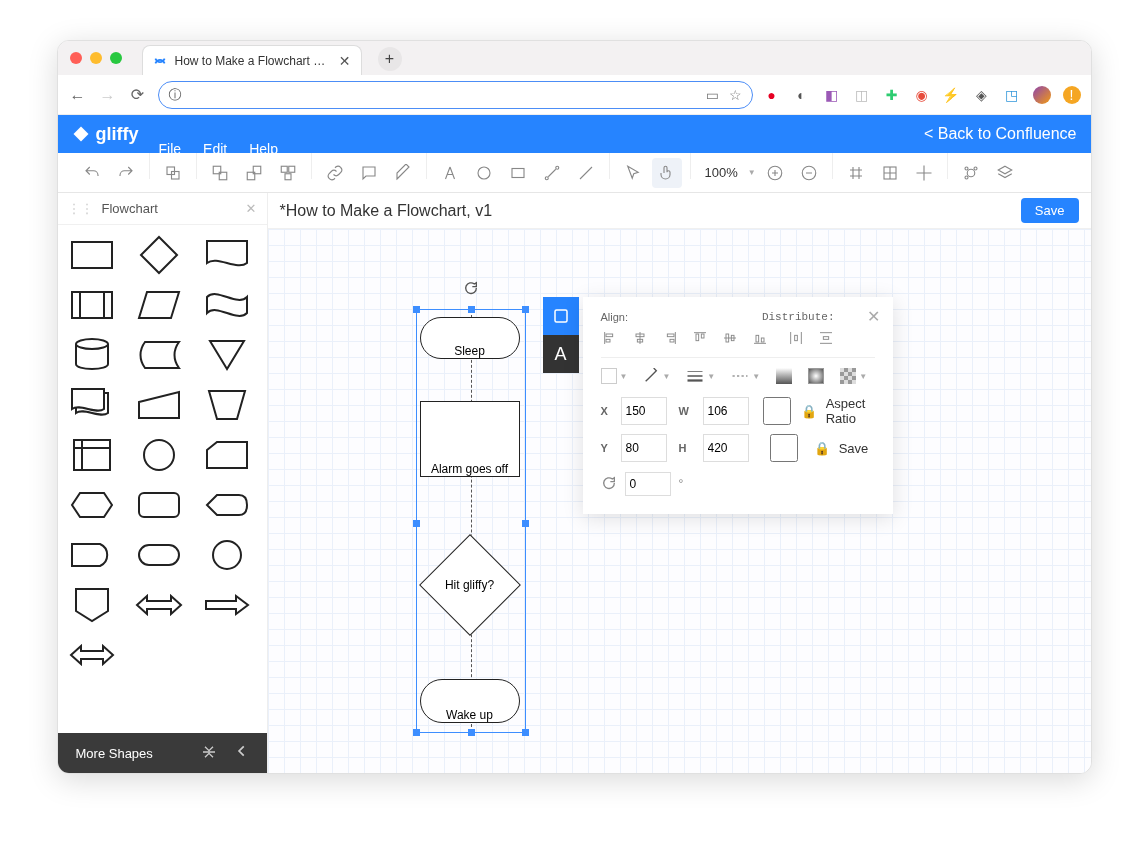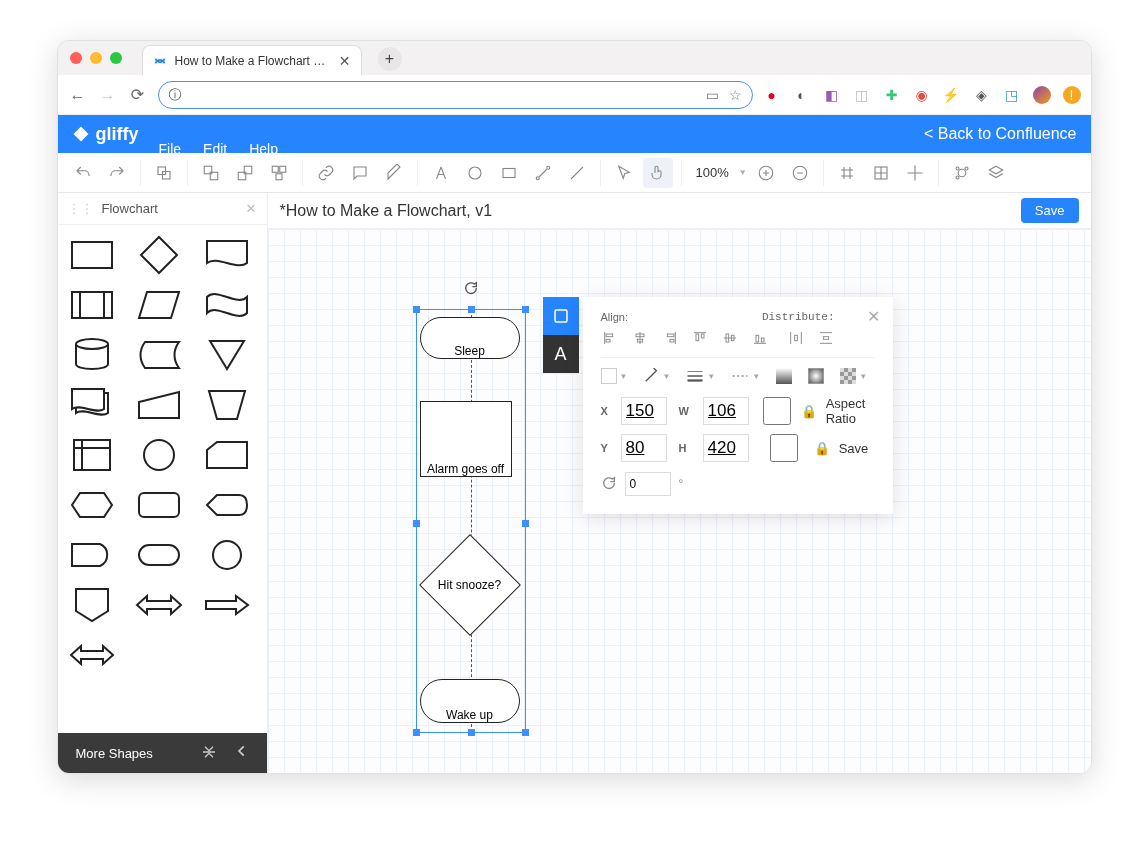--- a/index.html
+++ b/index.html
@@ -68,21 +68,21 @@
   .appmenu {
     height: 38px; background:#2684ff; color:#fff; display:flex; align-items:center; padding:0 14px; font-size:14px;
   }
   .logo { font-weight:700; font-size:18px; display:flex; align-items:center; gap:6px; margin-right:20px;}
   .logo svg { width:18px; height:18px;}
   .menu-item { margin-right:22px; cursor:pointer;margin-top:30px; }
   .appmenu .spacer { flex:1; }
   .back-link { font-size:16px; }
   
   .toolbar {
-    height: 40px; background:#fff; display:flex; align-items:center; padding:0 4px; border-bottom:1px solid #e6e6e6;
+    height: 40px; background:#fff; display:flex; padding:0 13px; border-bottom:1px solid #e6e6e6;
   }
   .tgroup { display:flex; align-items:center; padding:0 6px; gap:4px;}
   .tsep { width:1px; height:26px; background:#eee; margin:0 2px;}
   .tool-btn {
     width:30px; height:30px; display:flex; align-items:center; justify-content:center; color:#666; border-radius:4px;
   }
   .tool-btn svg { width:18px; height:18px; stroke:#888; fill:none; stroke-width:1.5;}
   .tool-btn.active { background:#eef2f8;}
   .zoom { font-size:13px; color:#333; padding:0 6px;}
   
@@ -154,21 +154,21 @@
   .align-icons{ display:flex; gap:12px;}
   .align-icons span{ width:18px; height:18px; display:flex; align-items:center; justify-content:center;}
   .align-icons svg{ stroke:#888; fill:none; stroke-width:1.4; width:16px; height:16px;}
   .hr{ height:1px; background:#eee; margin:10px 0;}
   .style-row{ display:flex; gap:16px; align-items:center;}
   .swatch{ width:16px; height:16px; border:1px solid #ccc;}
   .mini-dd{ display:flex; align-items:center; gap:3px; color:#888; font-size:10px;}
   .dd-caret{ font-size:8px; color:#aaa;}
   .dims{ display:grid; grid-template-columns: 12px 50px 16px 50px 1fr; gap:8px; align-items:center; margin-top:12px;}
   .dims label{ font-weight:600; color:#666; font-size:11px;}
-  .dims input{ width:46px; height:28px; border:1px solid #ddd; font-size:17px; padding:0 4px;text-decoration:underline;}
+  .dims input{ width:46px; height:28px; border:1px solid #ddd; font-size:12px; padding:0 4px;}
   .lock-row{ display:flex; align-items:center; gap:8px; font-size:13px; color:#333;}
   .lock-row input{ }
   .angle-row{ display:flex; align-items:center; gap:8px; margin-top:10px;}
   .angle-row input{ width:46px; height:24px; border:1px solid #ddd; font-size:12px; padding:0 4px;}
   .deg{ color:#888;}
   .grad-sw{ width:16px; height:16px; background:linear-gradient(#fff,#555);}
   .rad-sw{ width:16px; height:16px; background:radial-gradient(#fff,#555); border:1px solid #999;}
   .check-sw{ width:16px; height:16px;
     background-image:
       linear-gradient(45deg,#999 25%,transparent 25%,transparent 75%,#999 75%),
@@ -580,27 +580,27 @@
           <span class="sel-handle nh-r" style="top:210px;margin-top:0;"></span>
           <span class="sel-handle nh-bl"></span>
           <span class="sel-handle nh-b"></span>
           <span class="sel-handle nh-br"></span>
         </div>
 
         <div class="node rounded" style="left:152px; top:88px; width:100px; height:42px;">
           <span>Sleep</span>
         </div>
 
-        <div class="node" style="left:152px; top:172px; width:92px; height:76px;">
+        <div class="node" style="left:152px; top:172px; width:100px; height:76px;">
           <span>Alarm goes off</span>
         </div>
 
         <div class="diamond-wrap" style="left:152px; top:306px; width:100px; height:100px;">
           <div class="diamond"></div>
-          <span class="diamond-label">Hit snooze?</span>
+          <span class="diamond-label">Hit gliffy?</span>
         </div>
 
         <div class="node rounded" style="left:152px; top:450px; width:100px; height:44px;">
           <span>Wake up</span>
         </div>
 
         <div class="side-tabs" style="left:275px; top:68px;">
           <div class="side-tab shape">
             <svg width="18" height="18" viewBox="0 0 24 24" stroke="#fff" fill="none" stroke-width="2">
                 <rect x="4" y="4" width="16" height="16" rx="2"></rect>

